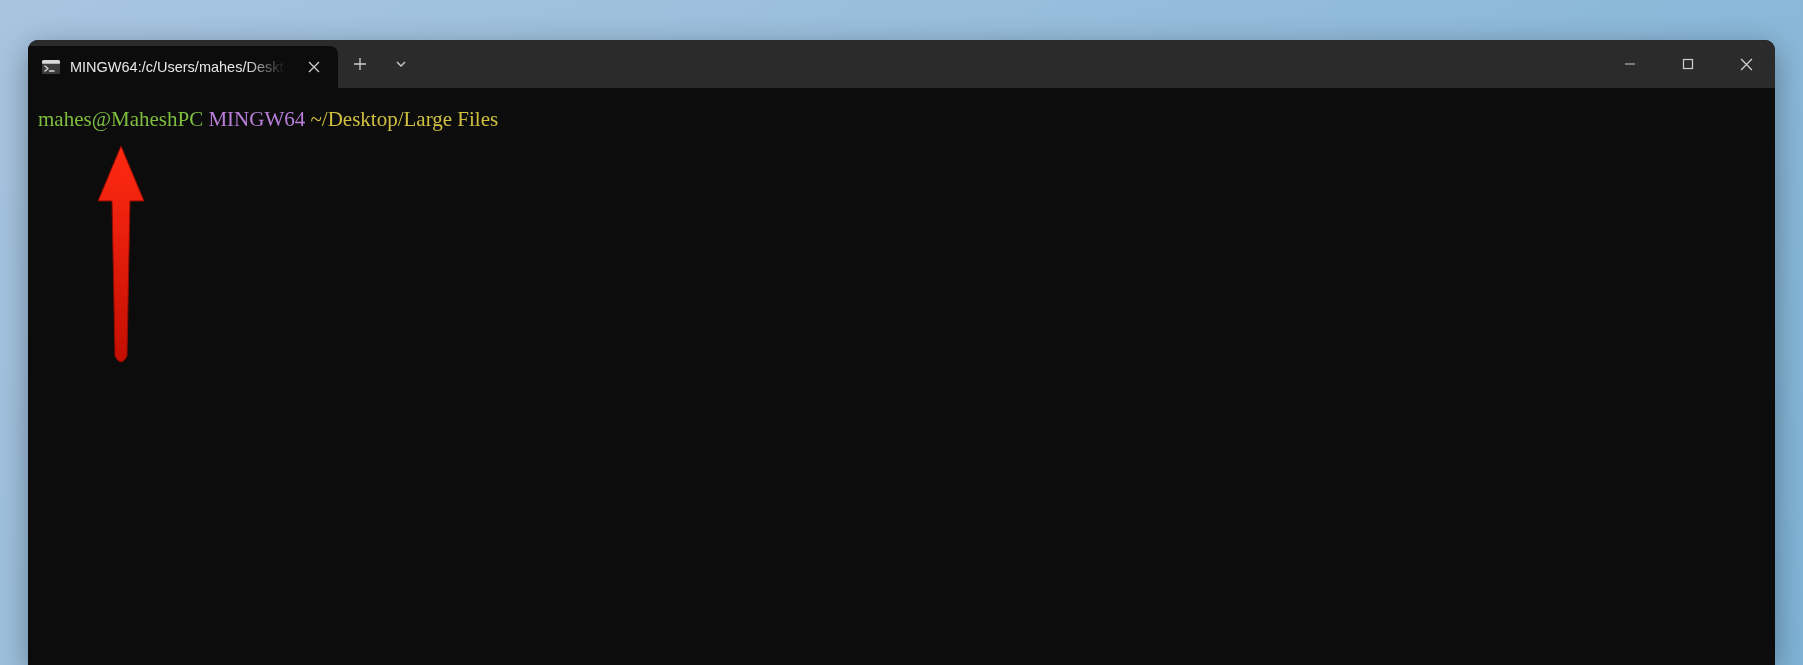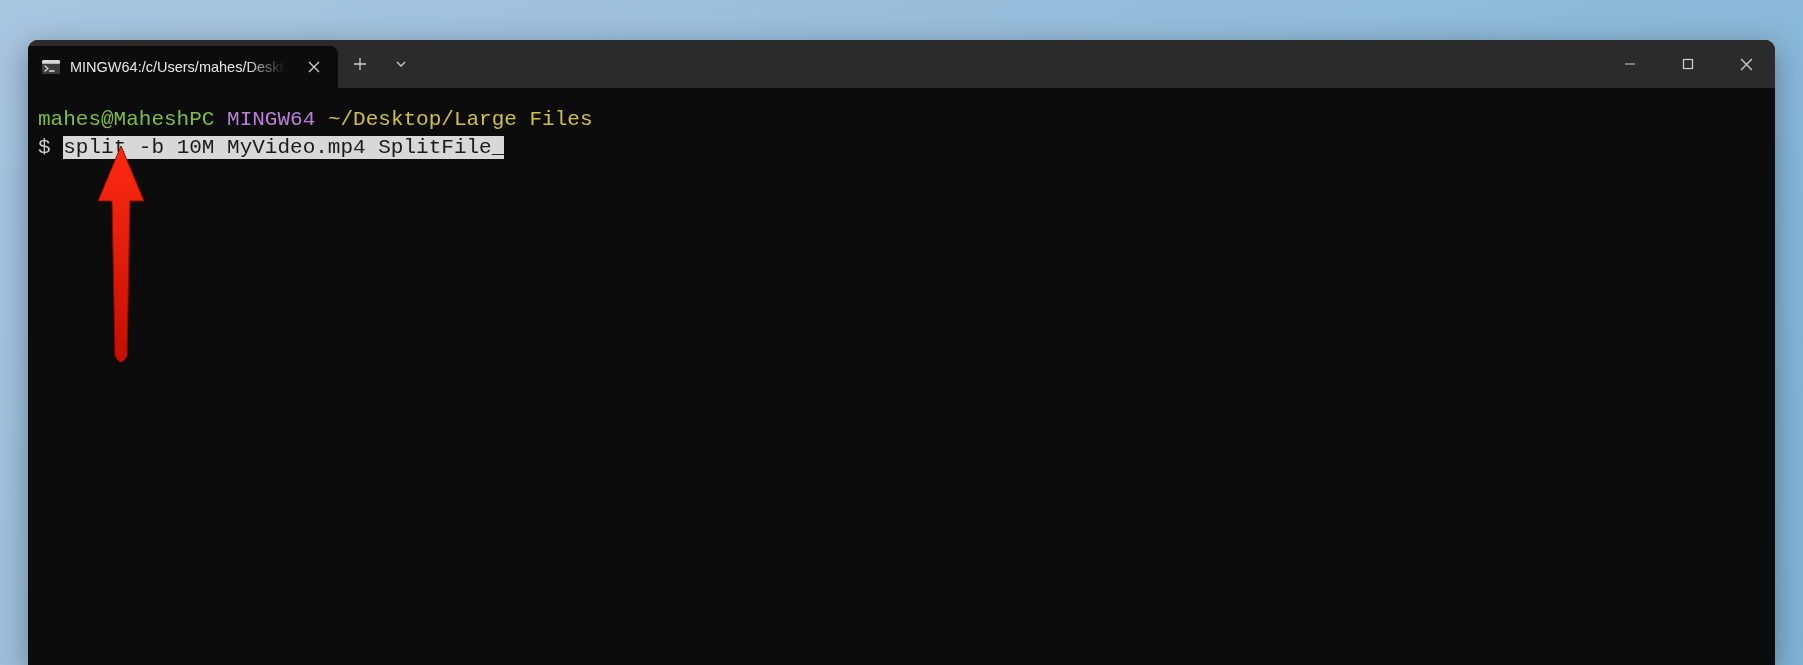--- a/index.html
+++ b/index.html
@@ -90,21 +90,21 @@
       display:flex;
       align-items:center;
       justify-content:center;
       color:#cfcfcf;
     }
 
     .terminal {
       flex:1 1 auto;
       background:#0c0c0c;
       padding: 18px 8px 10px 10px;
-      font-family: Liberation Mono, monospace;
+      font-family: Liberation Serif, serif;
       font-size: 21px;
       line-height: 1.32;
       color:#cccccc;
       position: relative;
     }
     .prompt-line { white-space: pre; }
     .ps-user { color:#7fbf3f; }
     .ps-env { color:#b97fd9; }
     .ps-path { color:#d0c040; }
     .dollar { color:#cccccc; }
@@ -172,21 +172,20 @@
       <div class="win-btn close">
         <svg width="13" height="13" viewBox="0 0 12 12">
           <path d="M1 1 L11 11 M11 1 L1 11" stroke="currentColor" stroke-width="1.2"></path>
         </svg>
       </div>
     </div>
   </div>
 
   <div class="terminal">
     <div class="prompt-line"><span class="ps-user">mahes@MaheshPC</span> <span class="ps-env">MINGW64</span> <span class="ps-path">~/Desktop/Large Files</span></div>
-    <div class="prompt-line"><span class="dollar">$</span> <span class="cmd-sel highlight-inline">split -b 10M MyVideo.mp4 SplitFile_</span></div>
 
     <svg class="annotation-arrow" viewBox="0 0 50 220">
       <defs>
         <linearGradient id="arrGrad" x1="0" y1="0" x2="0" y2="1">
           <stop offset="0%" stop-color="#ff2a12"></stop>
           <stop offset="100%" stop-color="#c40f02"></stop>
         </linearGradient>
       </defs>
       <path d="M25 0 L48 55 L34 55 L31 210 Q25 222 19 210 L16 55 L2 55 Z" fill="url(#arrGrad)" stroke="#8e0b00" stroke-width="1"></path>
     </svg>

